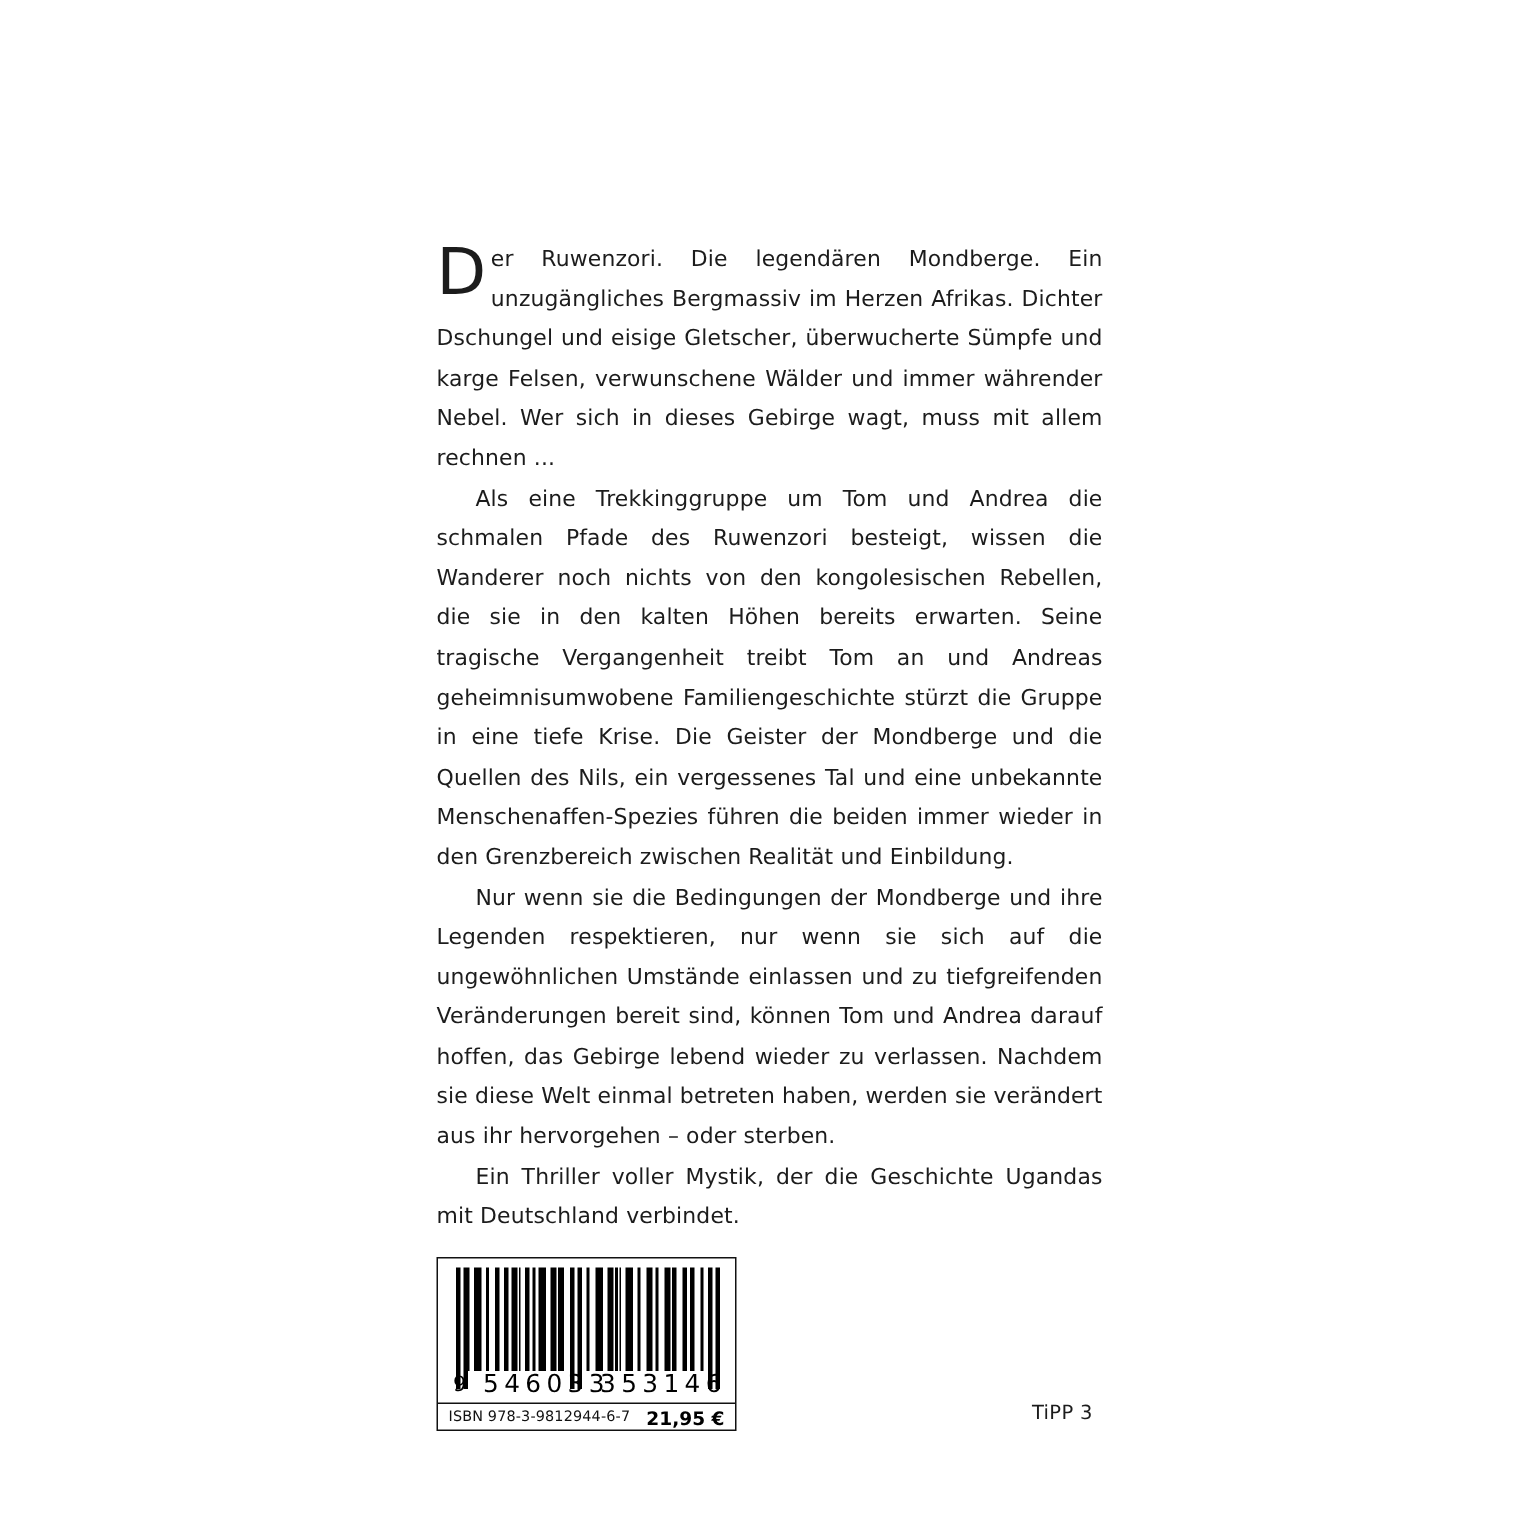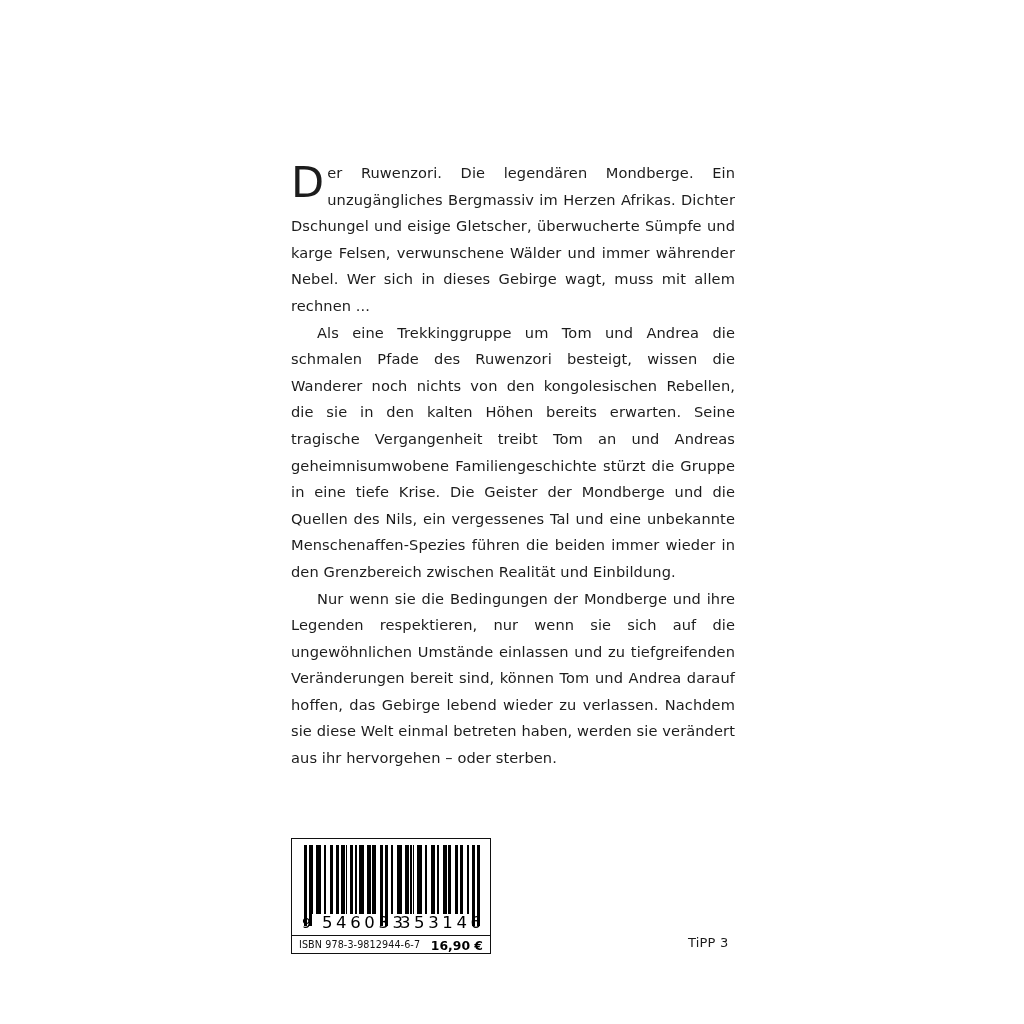--- a/index.html
+++ b/index.html
@@ -162,20 +162,21 @@
 </style>
 </head>
 <body>
 
 <div id="back-cover">
 
   <div id="blurb">
     <p class="first"><span class="dropcap">D</span><span>er Ruwenzori. Die legendären Mondberge. Ein unzugängliches Bergmassiv im Herzen Afrikas. Dichter Dschungel und eisige Gletscher, überwucherte Sümpfe und karge Felsen, verwunschene Wälder und immer währender Nebel. Wer sich in dieses Gebirge wagt, muss mit allem rechnen ...</span></p>
     <p class="indent">Als eine Trekkinggruppe um Tom und Andrea die schmalen Pfade des Ruwenzori besteigt, wissen die Wanderer noch nichts von den kongolesischen Rebellen, die sie in den kalten Höhen bereits erwarten. Seine tragische Vergangenheit treibt Tom an und Andreas geheimnisumwobene Familiengeschichte stürzt die Gruppe in eine tiefe Krise. Die Geister der Mondberge und die Quellen des Nils, ein vergessenes Tal und eine unbekannte Menschenaffen-Spezies führen die beiden immer wieder in den Grenzbereich zwischen Realität und Einbildung.</p>
     <p class="indent">Nur wenn sie die Bedingungen der Mondberge und ihre Legenden respektieren, nur wenn sie sich auf die ungewöhnlichen Umstände einlassen und zu tiefgreifenden Veränderungen bereit sind, können Tom und Andrea darauf hoffen, das Gebirge lebend wieder zu verlassen. Nachdem sie diese Welt einmal betreten haben, werden sie verändert aus ihr hervorgehen – oder sterben.</p>
+    <p class="indent">Ein Thriller voller Mystik, der die Geschichte Ugandas mit Deutschland verbindet.</p>
   </div>
 
   <div id="barcode-block">
     <div id="barcode-bars">
         <div class="bar tall" style="width: 2.62687px;"></div>
         <div class="gap tall" style="width: 2.62687px;"></div>
         <div class="bar tall" style="width: 2.62687px;"></div>
         <div class="bar" style="width: 1.31343px;"></div>
         <div class="gap" style="width: 2.62687px;"></div>
         <div class="bar" style="width: 5.25373px;"></div>
@@ -237,19 +238,19 @@
         <div class="gap tall" style="width: 2.62687px;"></div>
         <div class="bar tall" style="width: 2.62687px;"></div>
       </div>
     <div id="barcode-digits">
       <span class="lead">9</span>
       <span class="grp1">546033</span>
       <span class="grp2">353146</span>
     </div>
     <div id="barcode-footer">
       <span id="isbn-text">ISBN 978-3-9812944-6-7</span>
-      <span id="price-text">16,90 €</span>
+      <span id="price-text">21,95 €</span>
     </div>
   </div>
 
   <div id="imprint">TiPP 3</div>
 
 </div>
 
 </body></html>

